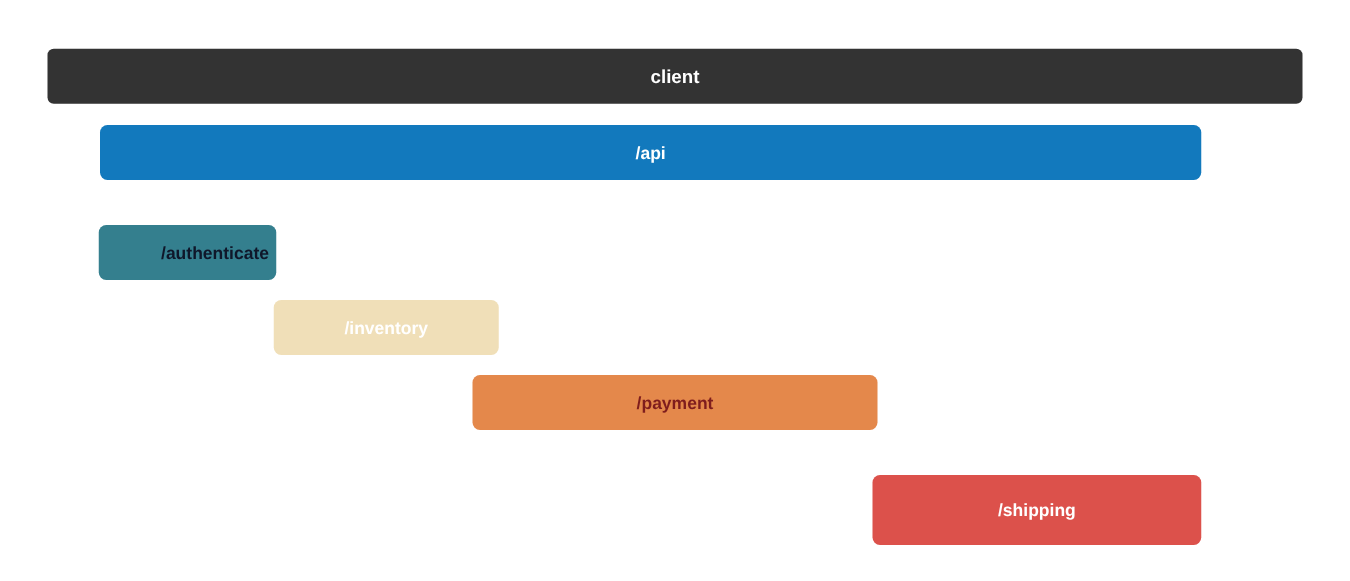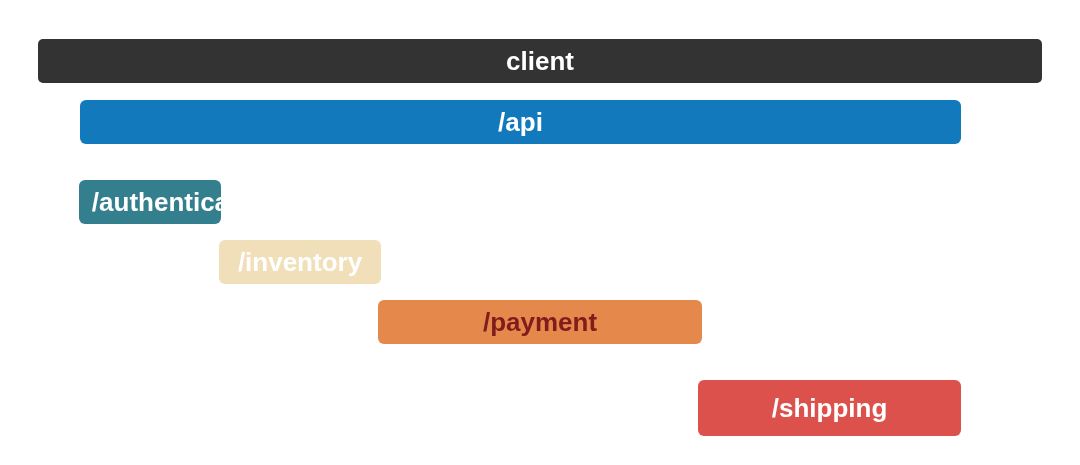--- a/index.html
+++ b/index.html
@@ -22,49 +22,49 @@
     position: absolute;
     display: flex;
     align-items: center;
     justify-content: center;
     border-radius: 6px;
     box-sizing: border-box;
     height: 44px;
   }
   .bar-label {
     color: #ffffff;
-    font-size: 26px;
+    font-size: 14px;
     font-weight: bold;
     font-family: "Liberation Sans", sans-serif;
     line-height: 1;
     white-space: nowrap;
     letter-spacing: 0px;
   }
   .bar.client {
     border-radius: 5px;
   }
   .bar.client .bar-label {
-    font-size: 26px;
+    font-size: 15px;
   }
 </style>
 </head>
 <body>
 
 <div id="canvas" style="width: 1080px; height: 465px; background: rgb(255, 255, 255);">
 
 <div class="bar client" style="left: 38px; top: 39px; width: 1004px; height: 44px; background: rgb(51, 51, 51);">
       <span class="bar-label" style="color: rgb(255, 255, 255);">client</span>
     </div>
     <div class="bar" style="left: 80px; top: 100px; width: 881px; height: 44px; background: rgb(18, 121, 189);">
       <span class="bar-label" style="color: rgb(255, 255, 255);">/api</span>
     </div>
     <div class="bar" style="left: 79px; top: 180px; width: 142px; height: 44px; background: rgb(52, 127, 142);">
-      <span class="bar-label" style="color: #ffffff; margin-left: 44px;">/authenticate</span>
+      <span class="bar-label" style="color: #0f172a; margin-left: 44px;">/authenticate</span>
     </div>
-    <div class="bar" style="left: 219px; top: 240px; width: 162px; height: 44px; background: rgb(240, 223, 184);">
+    <div class="bar" style="left: 219px; top: 240px; width: 180px; height: 44px; background: rgb(240, 223, 184);">
       <span class="bar-label" style="color: rgb(255, 255, 255);">/inventory</span>
     </div>
     <div class="bar" style="left: 378px; top: 300px; width: 324px; height: 44px; background: rgb(228, 136, 75);">
       <span class="bar-label" style="color: #7f1d1d;">/payment</span>
     </div>
     <div class="bar" style="left: 698px; top: 380px; width: 263px; height: 56px; background: rgb(220, 81, 75);">
       <span class="bar-label" style="color: rgb(255, 255, 255);">/shipping</span>
     </div>
   </div>
 

